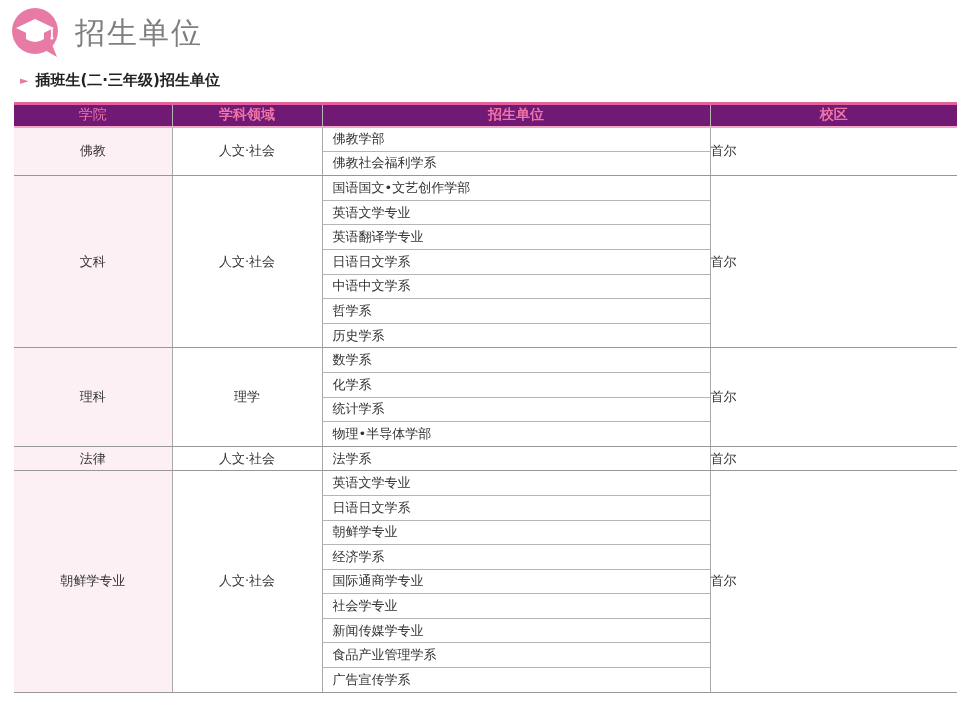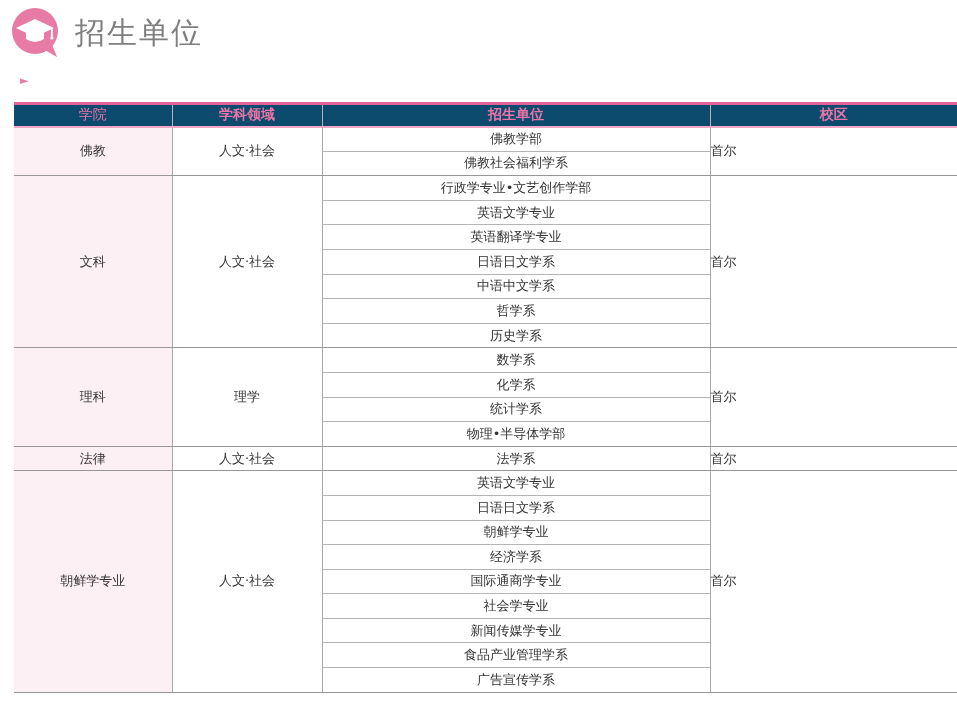--- a/index.html
+++ b/index.html
@@ -64,21 +64,21 @@
   .unit-table col.c2{width:150px;}
   .unit-table col.c3{width:388px;}
   .unit-table col.c4{width:247px;}
   .unit-table th{
     height:23px;
     font-size:14px;
     font-weight:normal;
     color:var(--header-text);
     text-align:center;
     border-bottom:2px solid var(--header-underline);
-    background:#0c4a6e;
+    background:#701a75;
     padding:0;
   }
   .unit-table th + th{border-left:1px solid var(--grid-soft);font-weight:bold;}
   .unit-table td{
     height:24.6px;
     font-size:13px;
     vertical-align:middle;
     padding:0;
   }
   td.college-cell{
@@ -86,21 +86,22 @@
     text-align:center;
     border-bottom:1px solid var(--group-line);
     margin-top:11px;
   }
   td.field-cell{
     text-align:center;
     border-left:1px solid var(--grid);
     border-bottom:1px solid var(--group-line);
   }
   td.unit-cell{
-    text-align:center;
+    text-align:left;
+    padding-left:10px;
     border-left:1px solid var(--grid);
     border-bottom:1px solid var(--grid-soft);
   }
   td.unit-cell.group-end{border-bottom:1px solid var(--group-line);}
   td.campus-cell{
     border-left:1px solid var(--grid);
     border-bottom:1px solid var(--group-line);
   }
 </style>
 </head>
@@ -115,20 +116,21 @@
       <path d="M16 25 L16 32 Q25 38 34 32 L34 25 L25 29.5 Z" fill="#ffffff"></path>
       <rect x="41" y="21" width="1.8" height="9" fill="#ffffff"></rect>
       <circle cx="41.9" cy="31" r="1.6" fill="#ffffff"></circle>
     </svg>
   </span>
   <h1 class="page-title">招生单位</h1>
 </div>
 
 <div class="subtitle">
   <span class="marker">►</span>
+  <span class="subtitle-text">插班生(二·三年级)招生单位</span>
 </div>
 
 <table class="unit-table">
   <colgroup>
     <col class="c1">
       <col class="c2">
       <col class="c3">
       <col class="c4">
   </colgroup>
   <thead>
@@ -145,21 +147,21 @@
         <td class="field-cell" rowspan="2">人文·社会</td>
         <td class="unit-cell">佛教学部</td>
         <td class="campus-cell" rowspan="2">首尔</td>
       </tr>
       <tr>
         <td class="unit-cell group-end">佛教社会福利学系</td>
       </tr>
       <tr>
         <td class="college-cell" rowspan="7">文科</td>
         <td class="field-cell" rowspan="7">人文·社会</td>
-        <td class="unit-cell">行政学专业•文艺创作学部</td>
+        <td class="unit-cell">国语国文•文艺创作学部</td>
         <td class="campus-cell" rowspan="7">首尔</td>
       </tr>
       <tr>
         <td class="unit-cell">英语文学专业</td>
       </tr>
       <tr>
         <td class="unit-cell">英语翻译学专业</td>
       </tr>
       <tr>
         <td class="unit-cell">日语日文学系</td>

